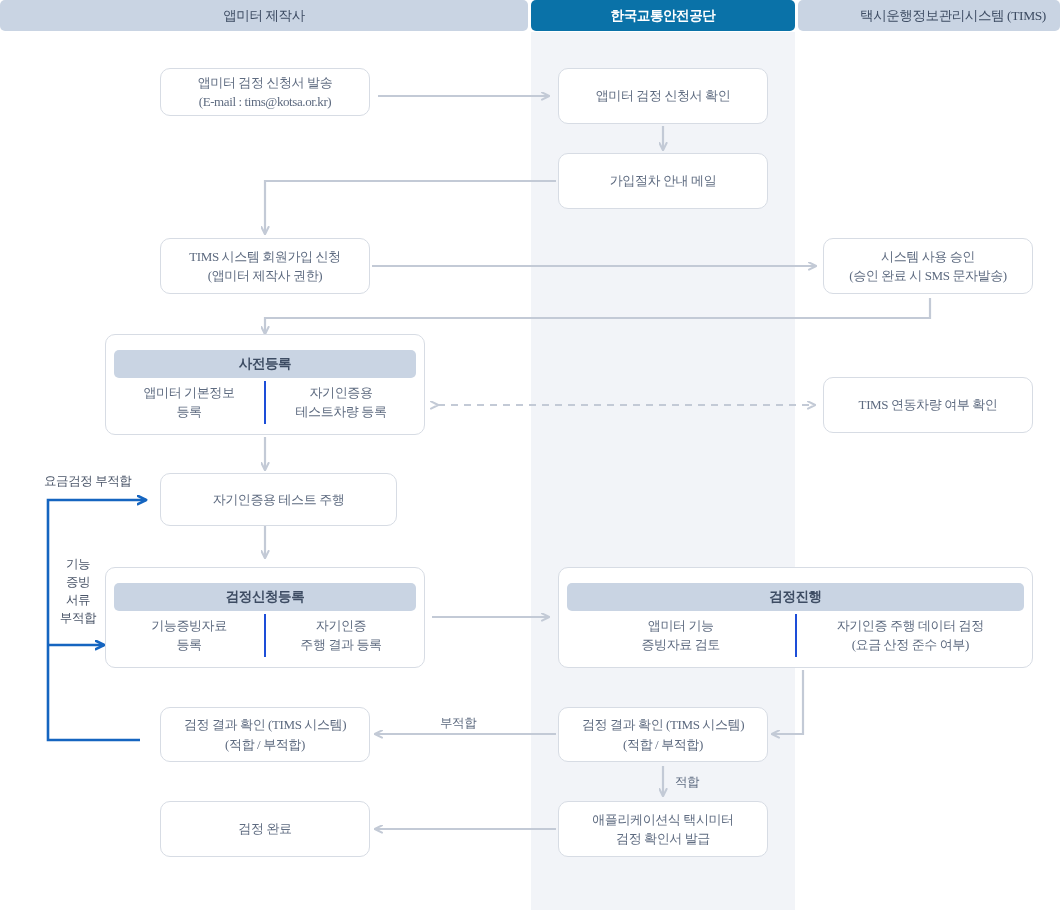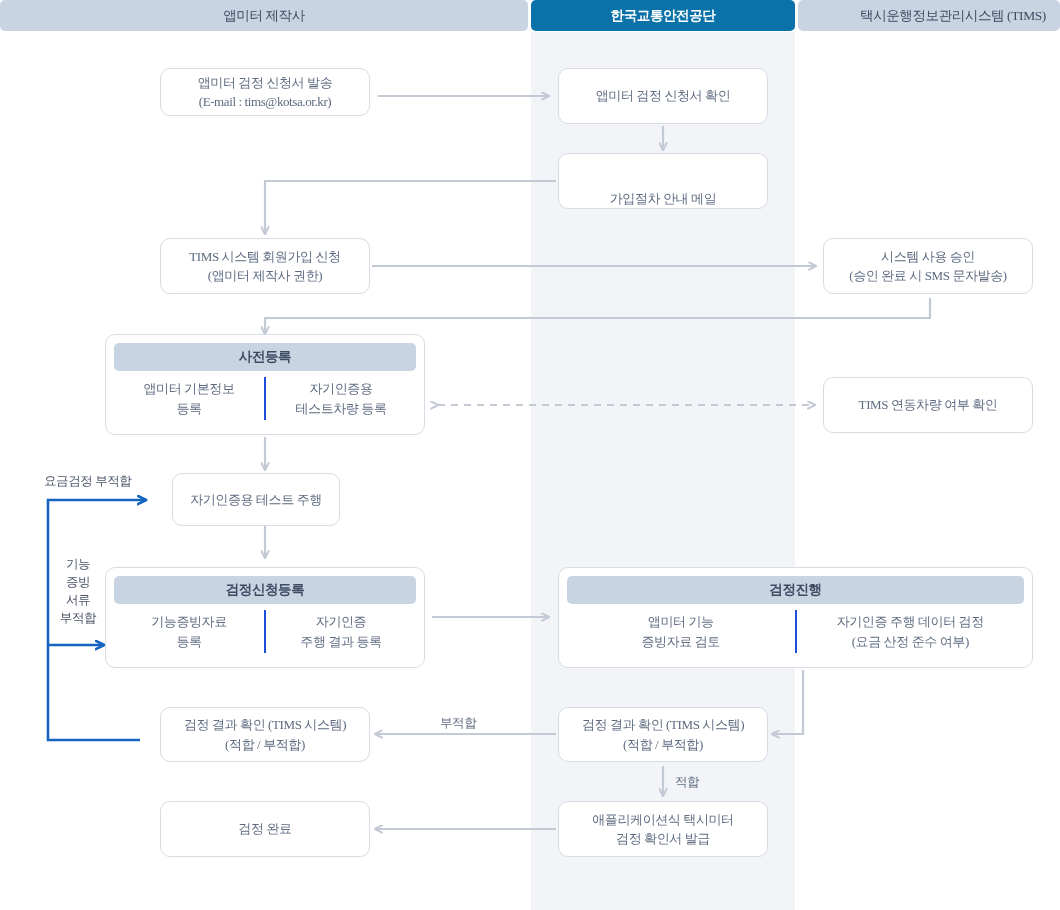--- a/index.html
+++ b/index.html
@@ -70,21 +70,21 @@
     white-space: nowrap;
   }
   .box .l2 { display: block; }
 
   
   .group {
     position: absolute;
     background: #ffffff;
     border: 1px solid #d7dce4;
     border-radius: 10px;
-    padding: 8px 8px 8px 8px;
+    padding: 15px 8px 8px 8px;
     display: flex;
     flex-direction: column;
   }
   .group-title {
     background: #c9d4e3;
     color: #3d4c63;
     font-size: 13.5px;
     font-weight: bold;
     letter-spacing: -0.4px;
     border-radius: 5px;
@@ -201,21 +201,21 @@
 
   <div class="box" style="left:160px; top:68px; width:210px; height:48px;">
     <span>앱미터 검정 신청서 발송</span>
     <span class="l2">(E-mail : tims@kotsa.or.kr)</span>
   </div>
 
   <div class="box" style="left:558px; top:68px; width:210px; height:56px;">
     <span>앱미터 검정 신청서 확인</span>
   </div>
 
-  <div class="box" style="left:558px; top:153px; width:210px; height:56px;justify-content:flex-end;">
+  <div class="box" style="left:558px; top:153px; width:210px; height:56px;">
     <span>가입절차 안내 메일</span>
   </div>
 
   <div class="box" style="left:160px; top:238px; width:210px; height:56px;">
     <span>TIMS 시스템 회원가입 신청</span>
     <span class="l2">(앱미터 제작사 권한)</span>
   </div>
 
   <div class="box" style="left:823px; top:238px; width:210px; height:56px;">
     <span>시스템 사용 승인</span>
@@ -233,21 +233,21 @@
         <span>자기인증용</span><br>
         <span>테스트차량 등록</span>
       </div>
     </div>
   </div>
 
   <div class="box" style="left:823px; top:377px; width:210px; height:56px;">
     <span>TIMS 연동차량 여부 확인</span>
   </div>
 
-  <div class="box" style="left:172px; top:473px; width:168px; height:53px;">
+  <div class="box" style="left:160px; top:473px; width:237px; height:53px;">
     <span>자기인증용 테스트 주행</span>
   </div>
 
   <div class="group" style="left:105px; top:567px; width:320px; height:101px;">
     <div class="group-title">검정신청등록</div>
     <div class="group-cols">
       <div class="group-col">
         <span>기능증빙자료</span><br>
         <span>등록</span>
       </div>

